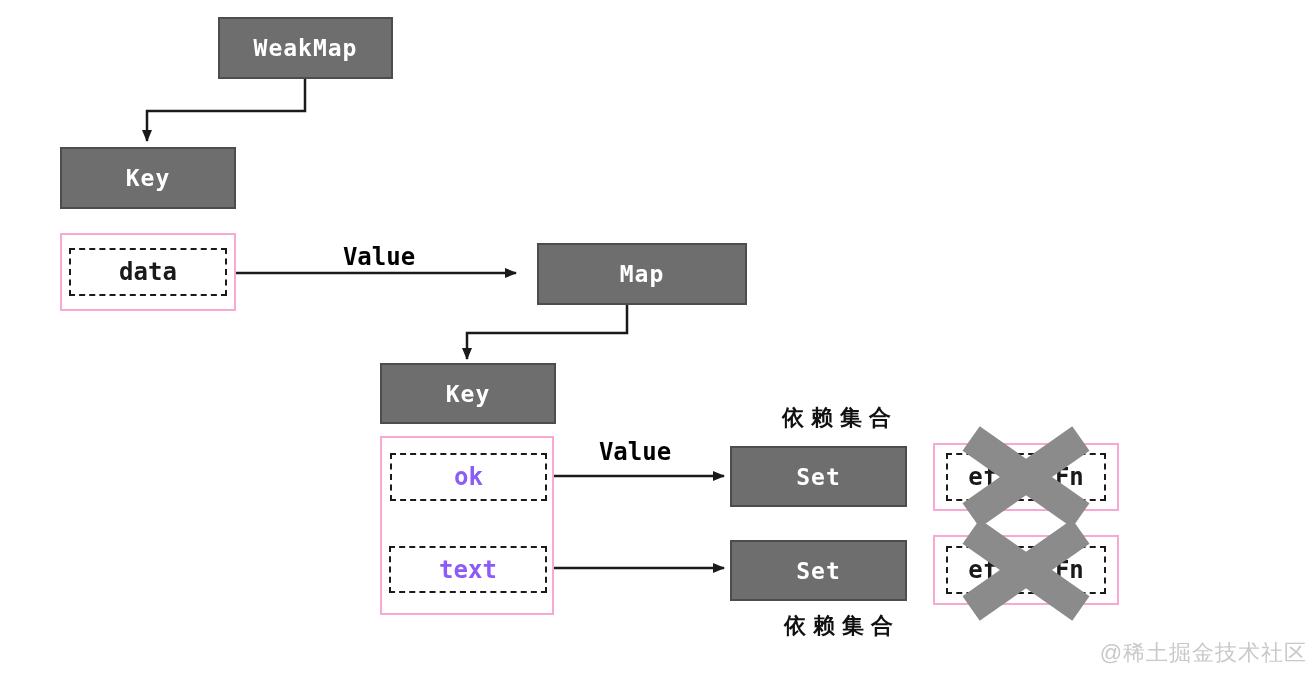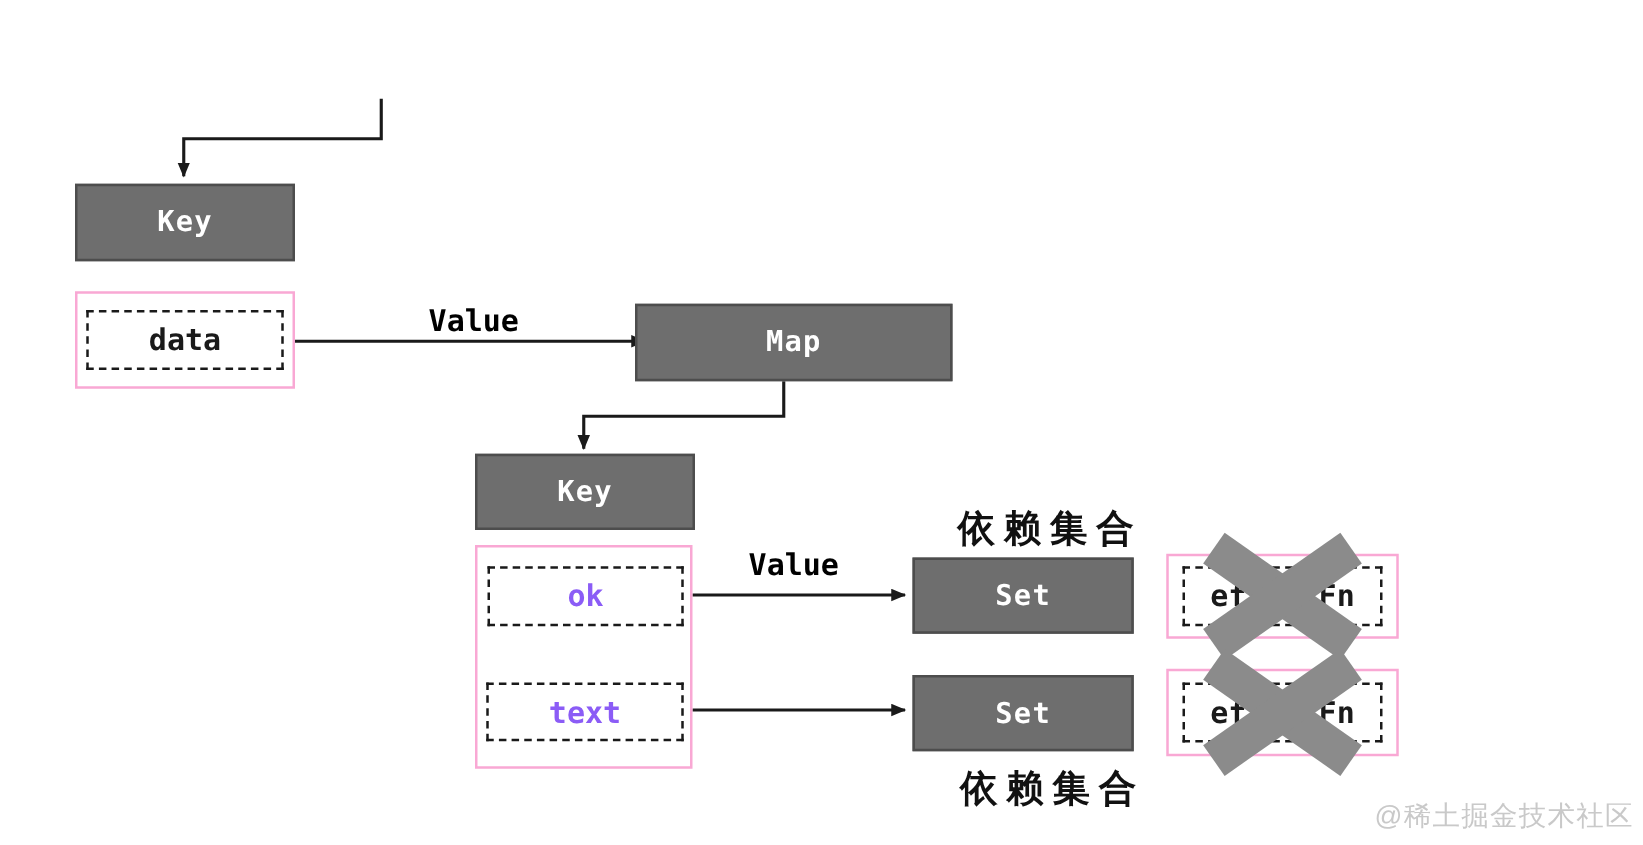--- a/index.html
+++ b/index.html
@@ -62,21 +62,21 @@
     position:absolute;
     color:#000000;
     font-size:24px;
     font-weight:bold;
     text-align:center;
   }
   .cjk-label{
     position:absolute;
     color:#111111;
     font-family:"Liberation Sans", sans-serif;
-    font-size:30px;
+    font-size:22px;
     font-weight:bold;
     letter-spacing:7px;
     text-align:center;
     white-space:nowrap;
   }
   .watermark{
     position:absolute;
     right:7px;
     bottom:8px;
     color:#c9c9c9;
@@ -118,24 +118,25 @@
         <path d="M0,0 L12,5 L0,10 z" fill="#1a1a1a"></path>
       </marker>
     </defs>
     <path d="M305,79 L305,111 L147,111 L147,141" fill="none" stroke="#1a1a1a" stroke-width="2.5" marker-end="url(#arrow)"></path>
     <path d="M229,273 L516,273" fill="none" stroke="#1a1a1a" stroke-width="2.5" marker-end="url(#arrow)"></path>
     <path d="M627,305 L627,333 L467,333 L467,359" fill="none" stroke="#1a1a1a" stroke-width="2.5" marker-end="url(#arrow)"></path>
     <path d="M546,476 L724,476" fill="none" stroke="#1a1a1a" stroke-width="2.5" marker-end="url(#arrow)"></path>
     <path d="M546,568 L724,568" fill="none" stroke="#1a1a1a" stroke-width="2.5" marker-end="url(#arrow)"></path>
   </svg>
 
+  <div class="gnode" style="left:218px;top:17px;width:175px;height:62px;">WeakMap</div>
 
   <div class="gnode" style="left:60px;top:147px;width:176px;height:62px;">Key</div>
 
-  <div class="gnode" style="left:508px;top:243px;width:254px;height:62px;">Map</div>
+  <div class="gnode" style="left:537px;top:243px;width:210px;height:62px;">Map</div>
 
   <div class="gnode" style="left:380px;top:363px;width:176px;height:61px;">Key</div>
 
   <div class="gnode" style="left:730px;top:446px;width:177px;height:61px;">Set</div>
 
   <div class="gnode" style="left:730px;top:540px;width:177px;height:61px;">Set</div>
 
   <div class="wnode" style="left:60px;top:233px;width:176px;height:78px;">
     <div class="centered-dashed" style="width:158px;height:48px;">data</div>
   </div>

